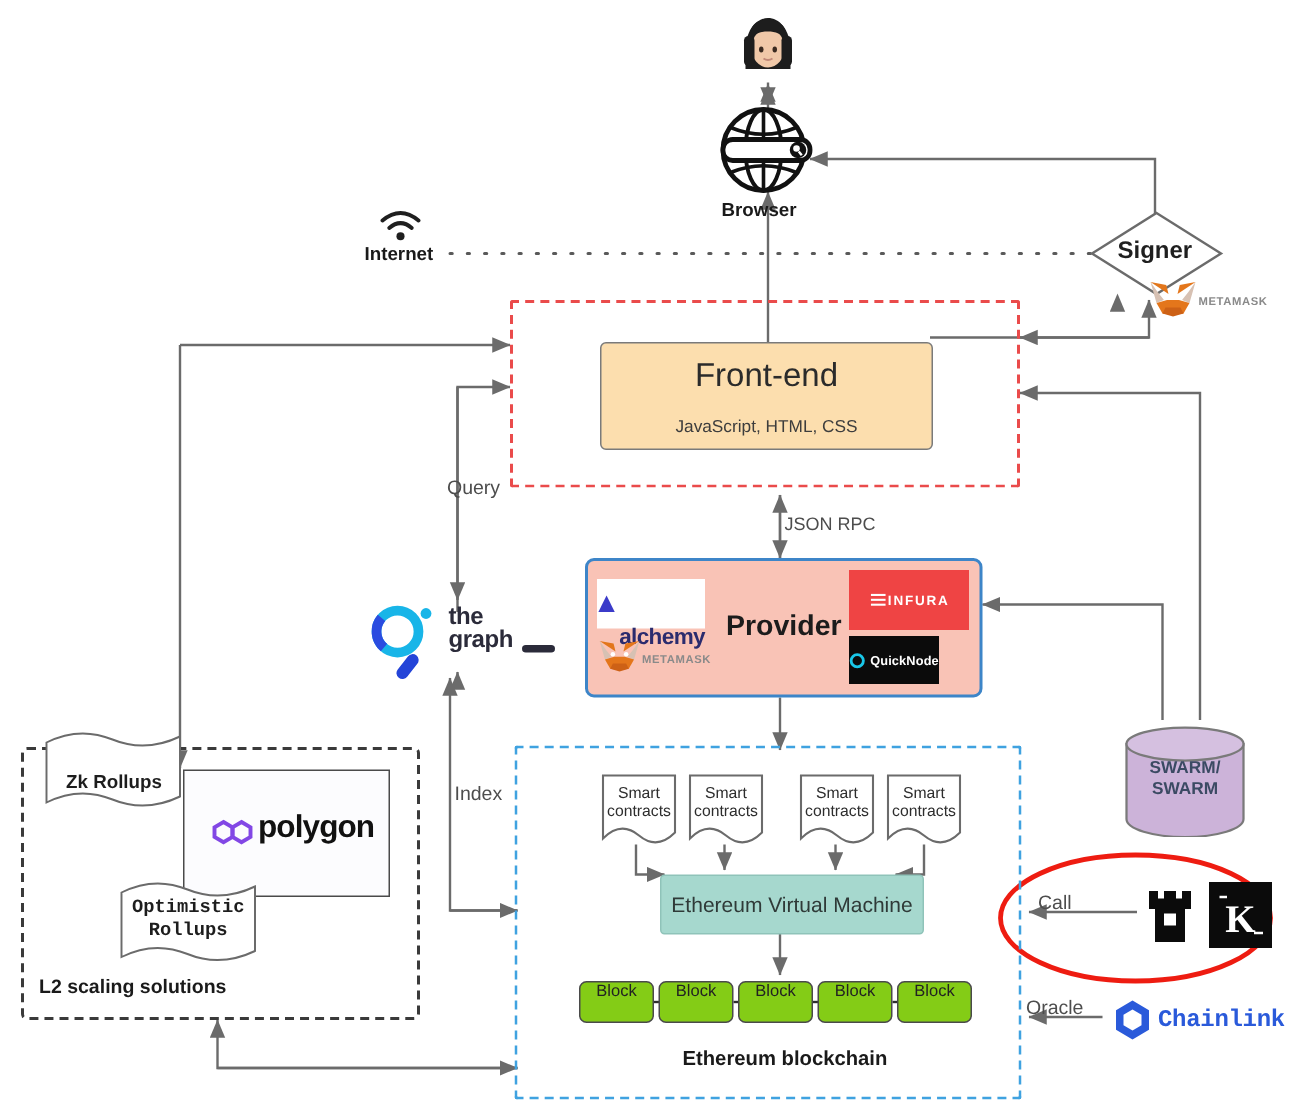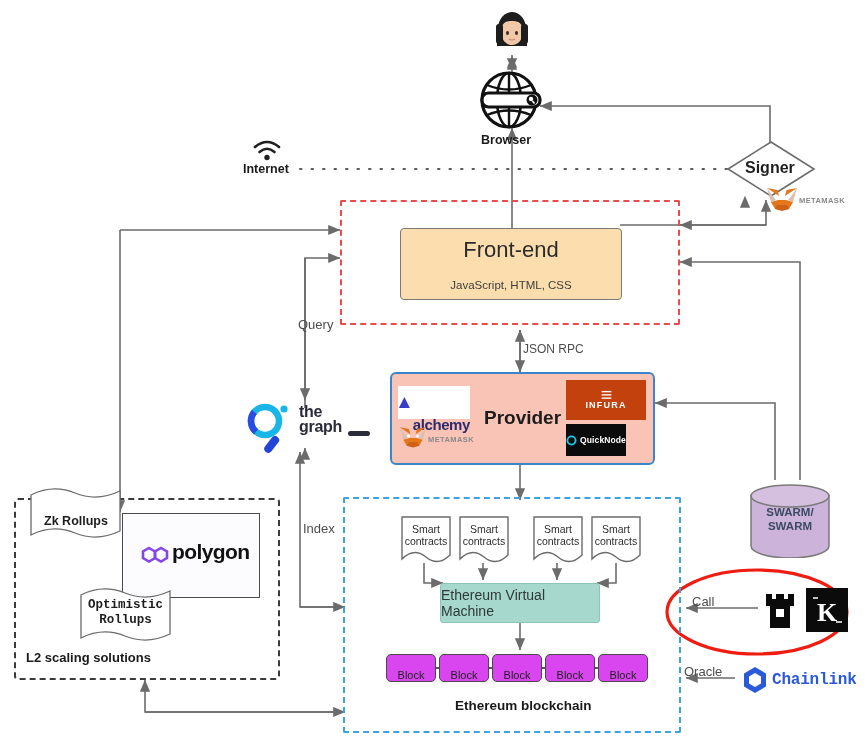--- a/index.html
+++ b/index.html
@@ -17,26 +17,26 @@
   .chain-zone{border:2px dashed #3fa2e0;border-radius:2px;}
   .l2-zone{border:2px dashed #3a3a3a;border-radius:4px;}
 
   
   .frontend-box{background:#fcdeae;border:1.5px solid #7a7a7a;border-radius:4px;
      display:flex;flex-direction:column;align-items:center;justify-content:center;}
   .frontend-title{font-size:22px;color:#2b2b2b;line-height:1.15;}
   .frontend-sub{font-size:11.5px;color:#3d3d3d;margin-top:17px;}
   .evm-box{background:#a6d8ce;border:1.5px solid #8fc3b9;border-radius:3px;
      display:flex;align-items:center;justify-content:center;font-size:14px;color:#2f3a38;}
-  .blk{background:#d946ef;border:1.5px solid #4a4a4a;border-radius:5px;
-     display:flex;align-items:flex-end;justify-content:center;font-size:11px;color:#222;}
+  .blk{background:#84cc16;border:1.5px solid #4a4a4a;border-radius:5px;
+     display:flex;align-items:flex-start;justify-content:center;font-size:11px;color:#222;}
   .provider-title{position:absolute;font-size:19px;font-weight:bold;color:#1c1c1c;}
   .logo-chip{position:absolute;display:flex;align-items:center;justify-content:center;}
   .alchemy-chip{background:#ffffff;}
-  .infura-chip{background:#c2410c;flex-direction:column;color:#fff;}
+  .infura-chip{background:#ef4444;flex-direction:row;color:#fff;}
   .quicknode-chip{background:#0b0b0b;color:#fff;}
   .ipfs-label{font-size:11.5px;font-weight:bold;color:#3b4a63;text-align:center;line-height:1.25;}
   .sc-txt{font-size:10.5px;color:#2d2d2d;text-align:center;line-height:1.18;}
   .sig-txt{font-size:16px;font-weight:bold;color:#1f1f1f;}
   .flagtxt{position:absolute;font-size:12.5px;font-weight:bold;color:#1d1d1d;text-align:center;line-height:1.2;}
   .mm-word{font-size:7.5px;font-weight:bold;color:#8a8a8a;letter-spacing:.4px;}
   .graph-word{font-size:16px;font-weight:bold;color:#2b2b3a;line-height:.92;letter-spacing:-.3px;}
   .chainlink-word{font-size:16px;font-weight:bold;color:#2a5ada;letter-spacing:-.2px;font-family:Liberation Mono, monospace;}
   .infura-word{font-size:9px;font-weight:bold;letter-spacing:1.2px;}
   .qn-word{font-size:8.5px;font-weight:bold;letter-spacing:.1px;}
@@ -290,21 +290,21 @@
   <div class="node" style="left:590px;top:515px;width:52px;height:50px;">
     <svg viewBox="0 0 52 50" width="52" height="50">
       <path d="M2,2 L50,2 L50,40 Q38,52 26,42 Q14,32 2,44 Z" fill="#fff" stroke="#6b6b6b" stroke-width="1.4"></path>
     </svg>
   </div>
   <div class="node sc-txt" style="left:593px;top:523px;width:46px;">
     <div>Smart</div>
     <div>contracts</div>
   </div>
 
-  <div class="node evm-box" style="left:440px;top:583px;width:160px;height:40px;">
+  <div class="node evm-box" style="left:440px;top:583px;width:176px;height:40px;">
     <span>Ethereum Virtual Machine</span>
   </div>
 
   <div class="node blk" style="left:386px;top:654px;width:50px;height:28px;">
     <span>Block</span>
     </div>
   <div class="node blk" style="left:439px;top:654px;width:50px;height:28px;">
     <span>Block</span>
     </div>
   <div class="node blk" style="left:492px;top:654px;width:50px;height:28px;">

